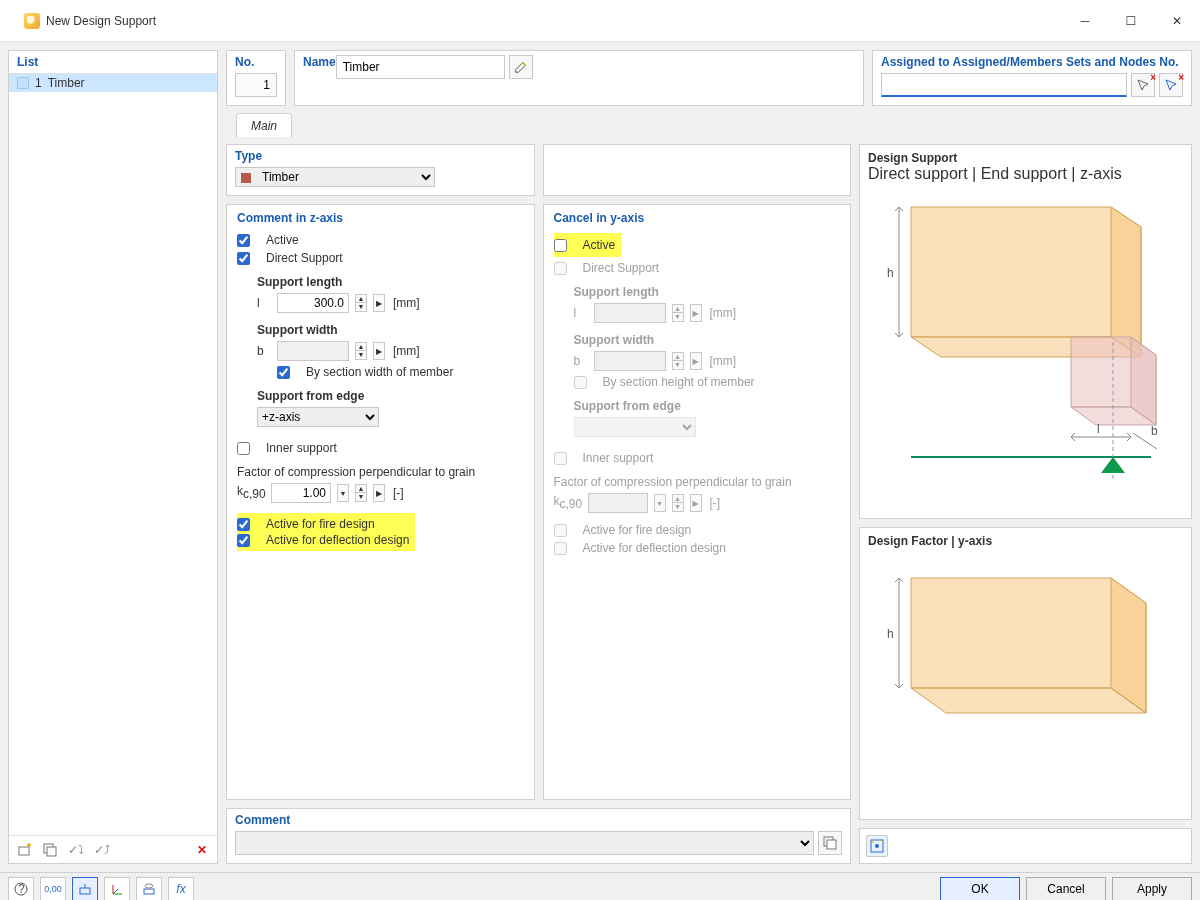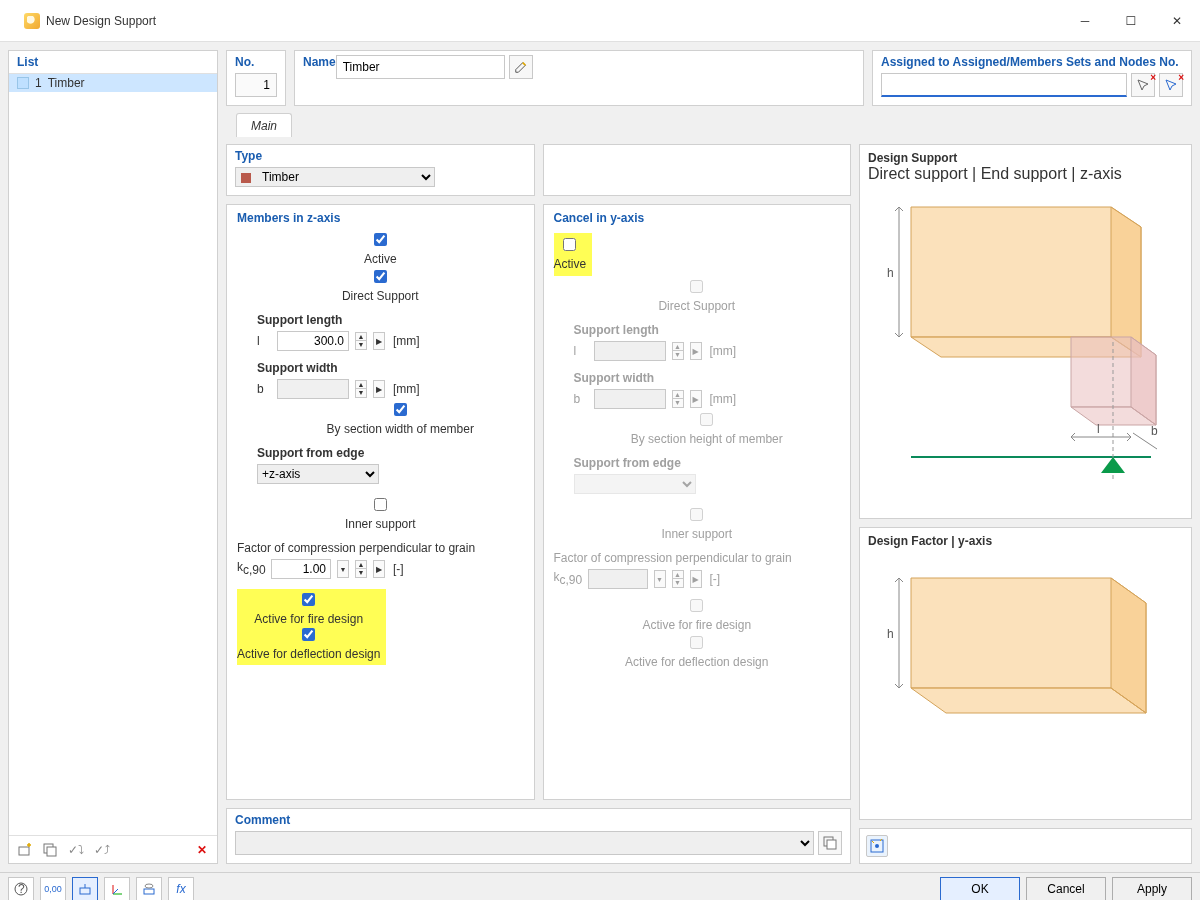--- a/index.html
+++ b/index.html
@@ -50,21 +50,21 @@
   .cols { display:flex; gap:8px; flex:1; }
   .col-left { width:625px; display:flex; flex-direction:column; gap:8px; }
   .col-right { flex:1; display:flex; flex-direction:column; gap:8px; }
   .type-sq{display:inline-block;width:10px;height:10px;background:#b95a4c;margin-right:4px;vertical-align:middle;}
 
   .two-panels { flex:1; display:flex; gap:8px; }
   .support-panel { flex:1; background:#fff; border:1px solid #d0d0d0; padding:6px 10px 10px 10px; }
   .support-panel.disabled { color:#a0a0a0; }
   .sp-title { color:#1a5db0; font-weight:600; font-size:12px; margin-bottom:8px; }
   .support-panel.disabled .sp-title{ color:#1a5db0; }
-  .chk { display:flex; align-items:center; gap:6px; margin:4px 0;flex-direction:column; }
+  .chk { display:flex; align-items:center; gap:16px; margin:4px 0; }
   .chk input[type=checkbox]{ width:13px; height:13px; accent-color:#2a6ad0; margin:0; }
   .hl { background:#fffe55; display:inline-flex; padding:1px 6px 1px 0; }
   .hl-group { background:#fffe55; display:inline-block; padding:2px 6px 2px 0; }
   .indent { padding-left:20px; }
   .subhead { font-weight:600; margin:10px 0 4px 0; }
   .field-row { display:flex; align-items:center; gap:6px; margin:2px 0; }
   .field-row .lbl{ width:14px; }
   .numbox { width:72px; height:20px; border:1px solid #c8c8c8; text-align:right; padding-right:4px; }
   .numbox[disabled]{background:#f0f0f0;color:#a0a0a0;}
   .spin { display:flex; flex-direction:column; }
@@ -196,21 +196,21 @@
                 <option>Timber</option>
               </select>
             </div>
           </div>
           <div class="box" style="flex:1;"></div>
         </div>
 
         <div class="two-panels">
 
           <div class="support-panel">
-            <div class="sp-title">Members in z-axis</div>
+            <div class="sp-title">Comment in z-axis</div>
             <label class="chk">
                 <input type="checkbox" checked="" style="">
                 <span>Active</span>
               </label>
             <label class="chk">
                 <input type="checkbox" checked="" style="">
                 <span>Direct Support</span>
               </label>
 
             <div class="indent">

